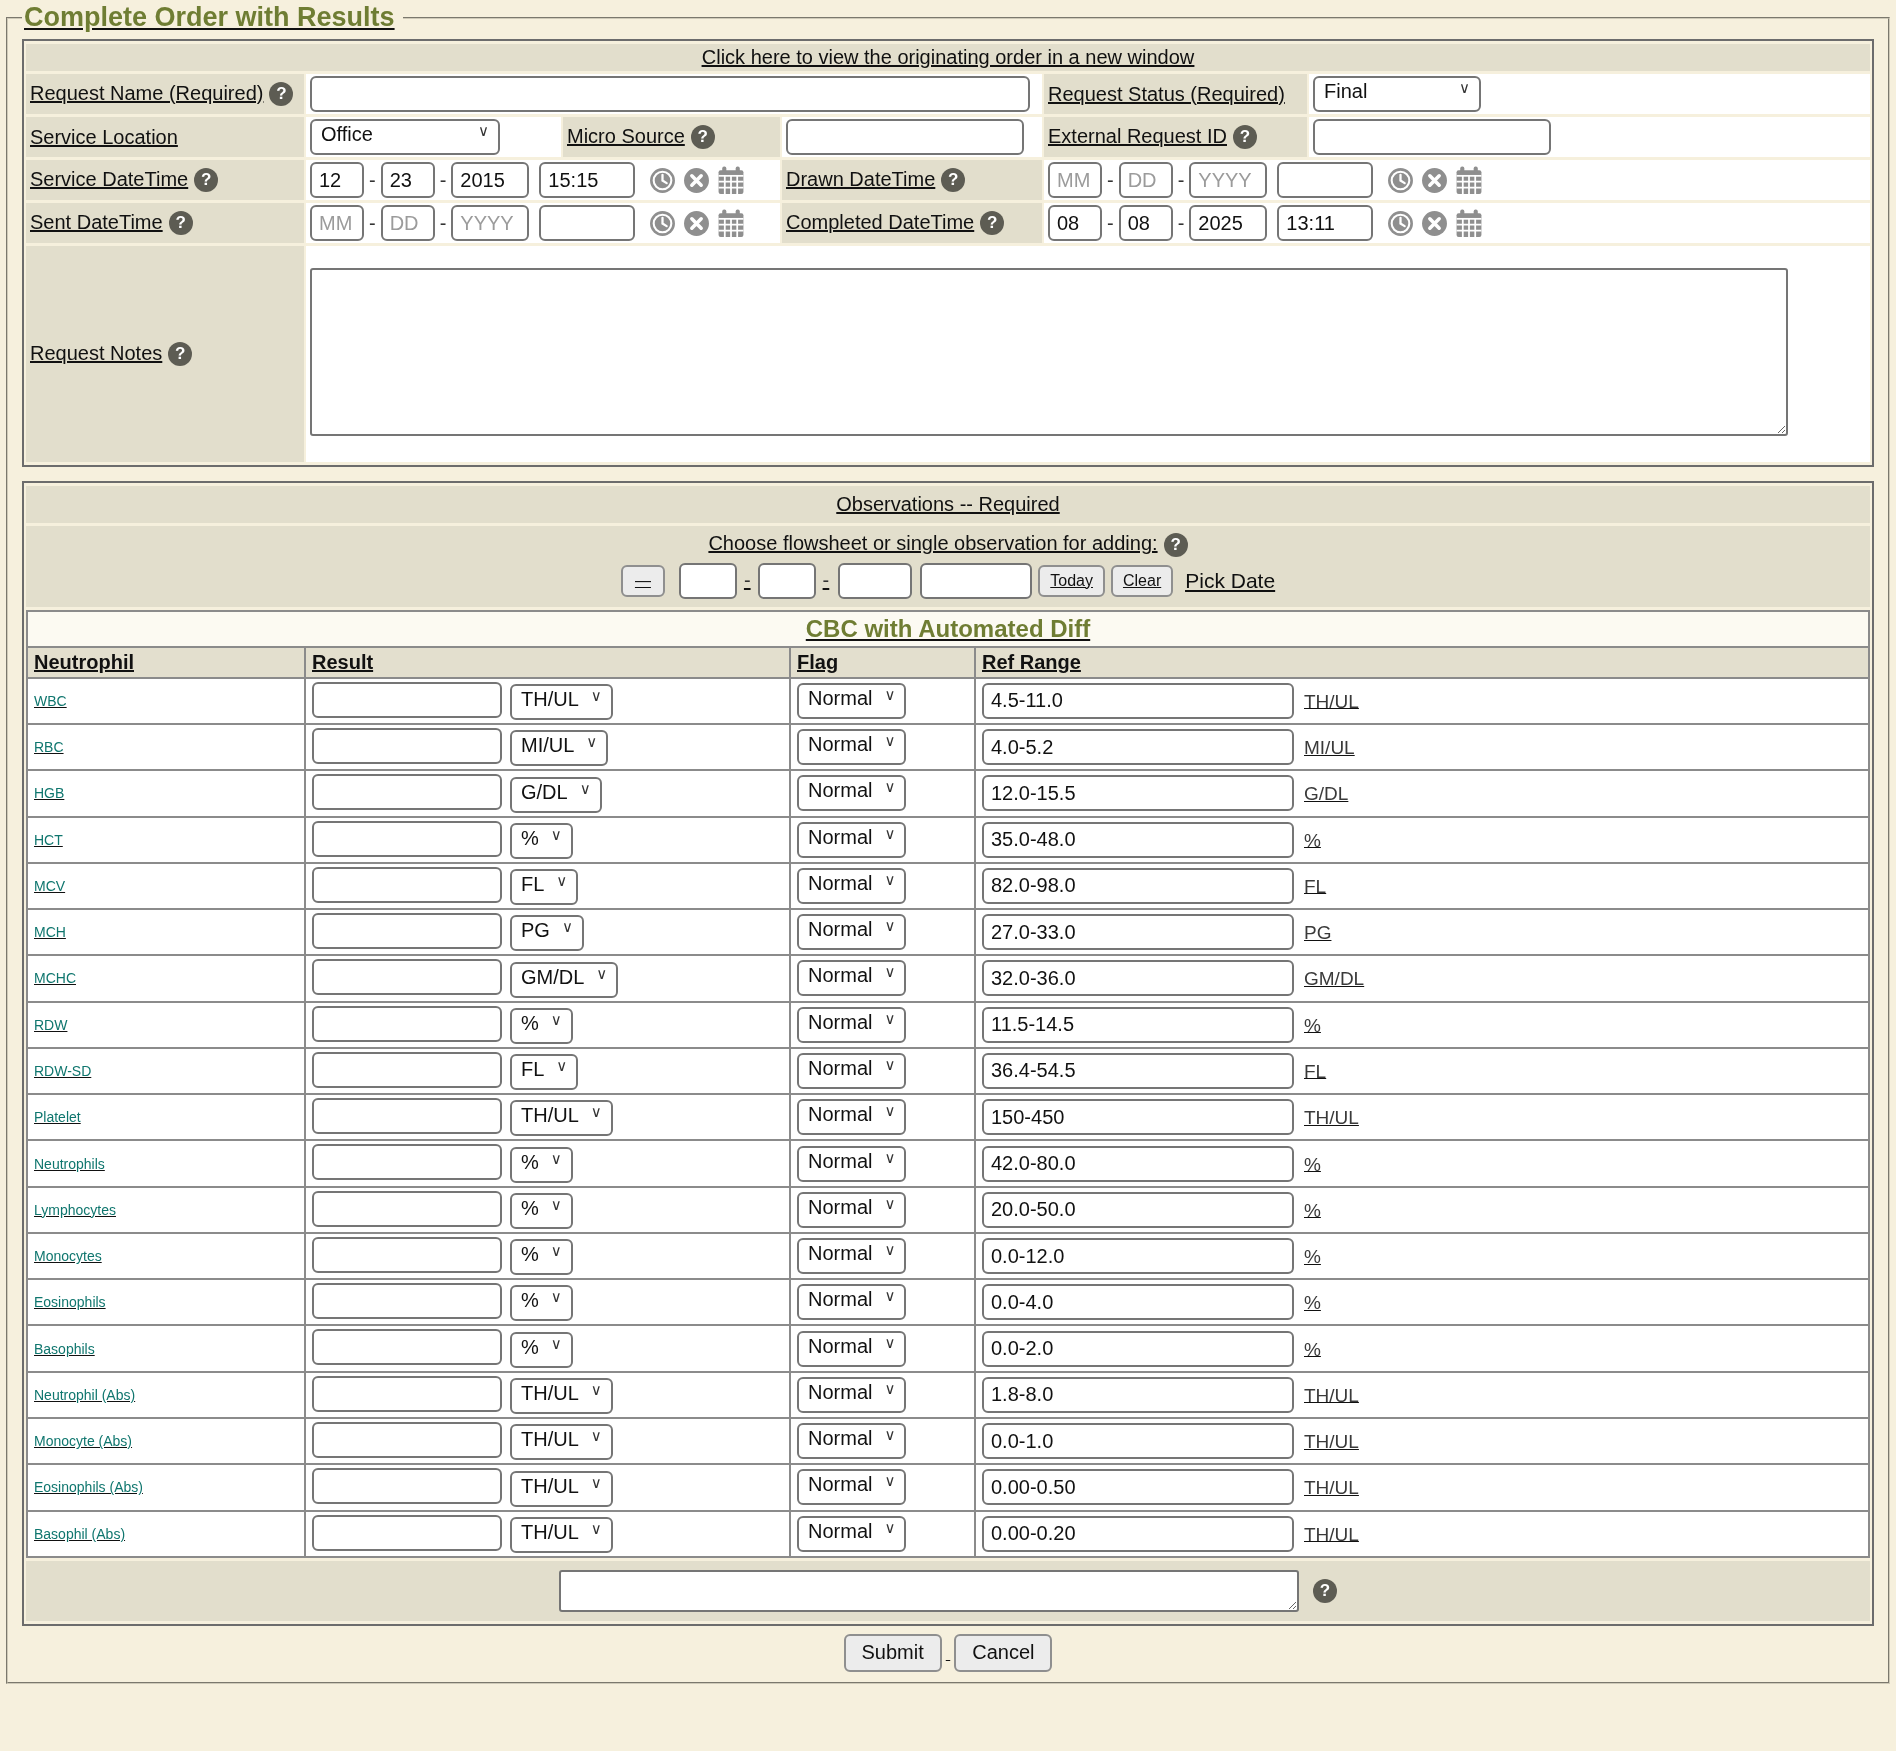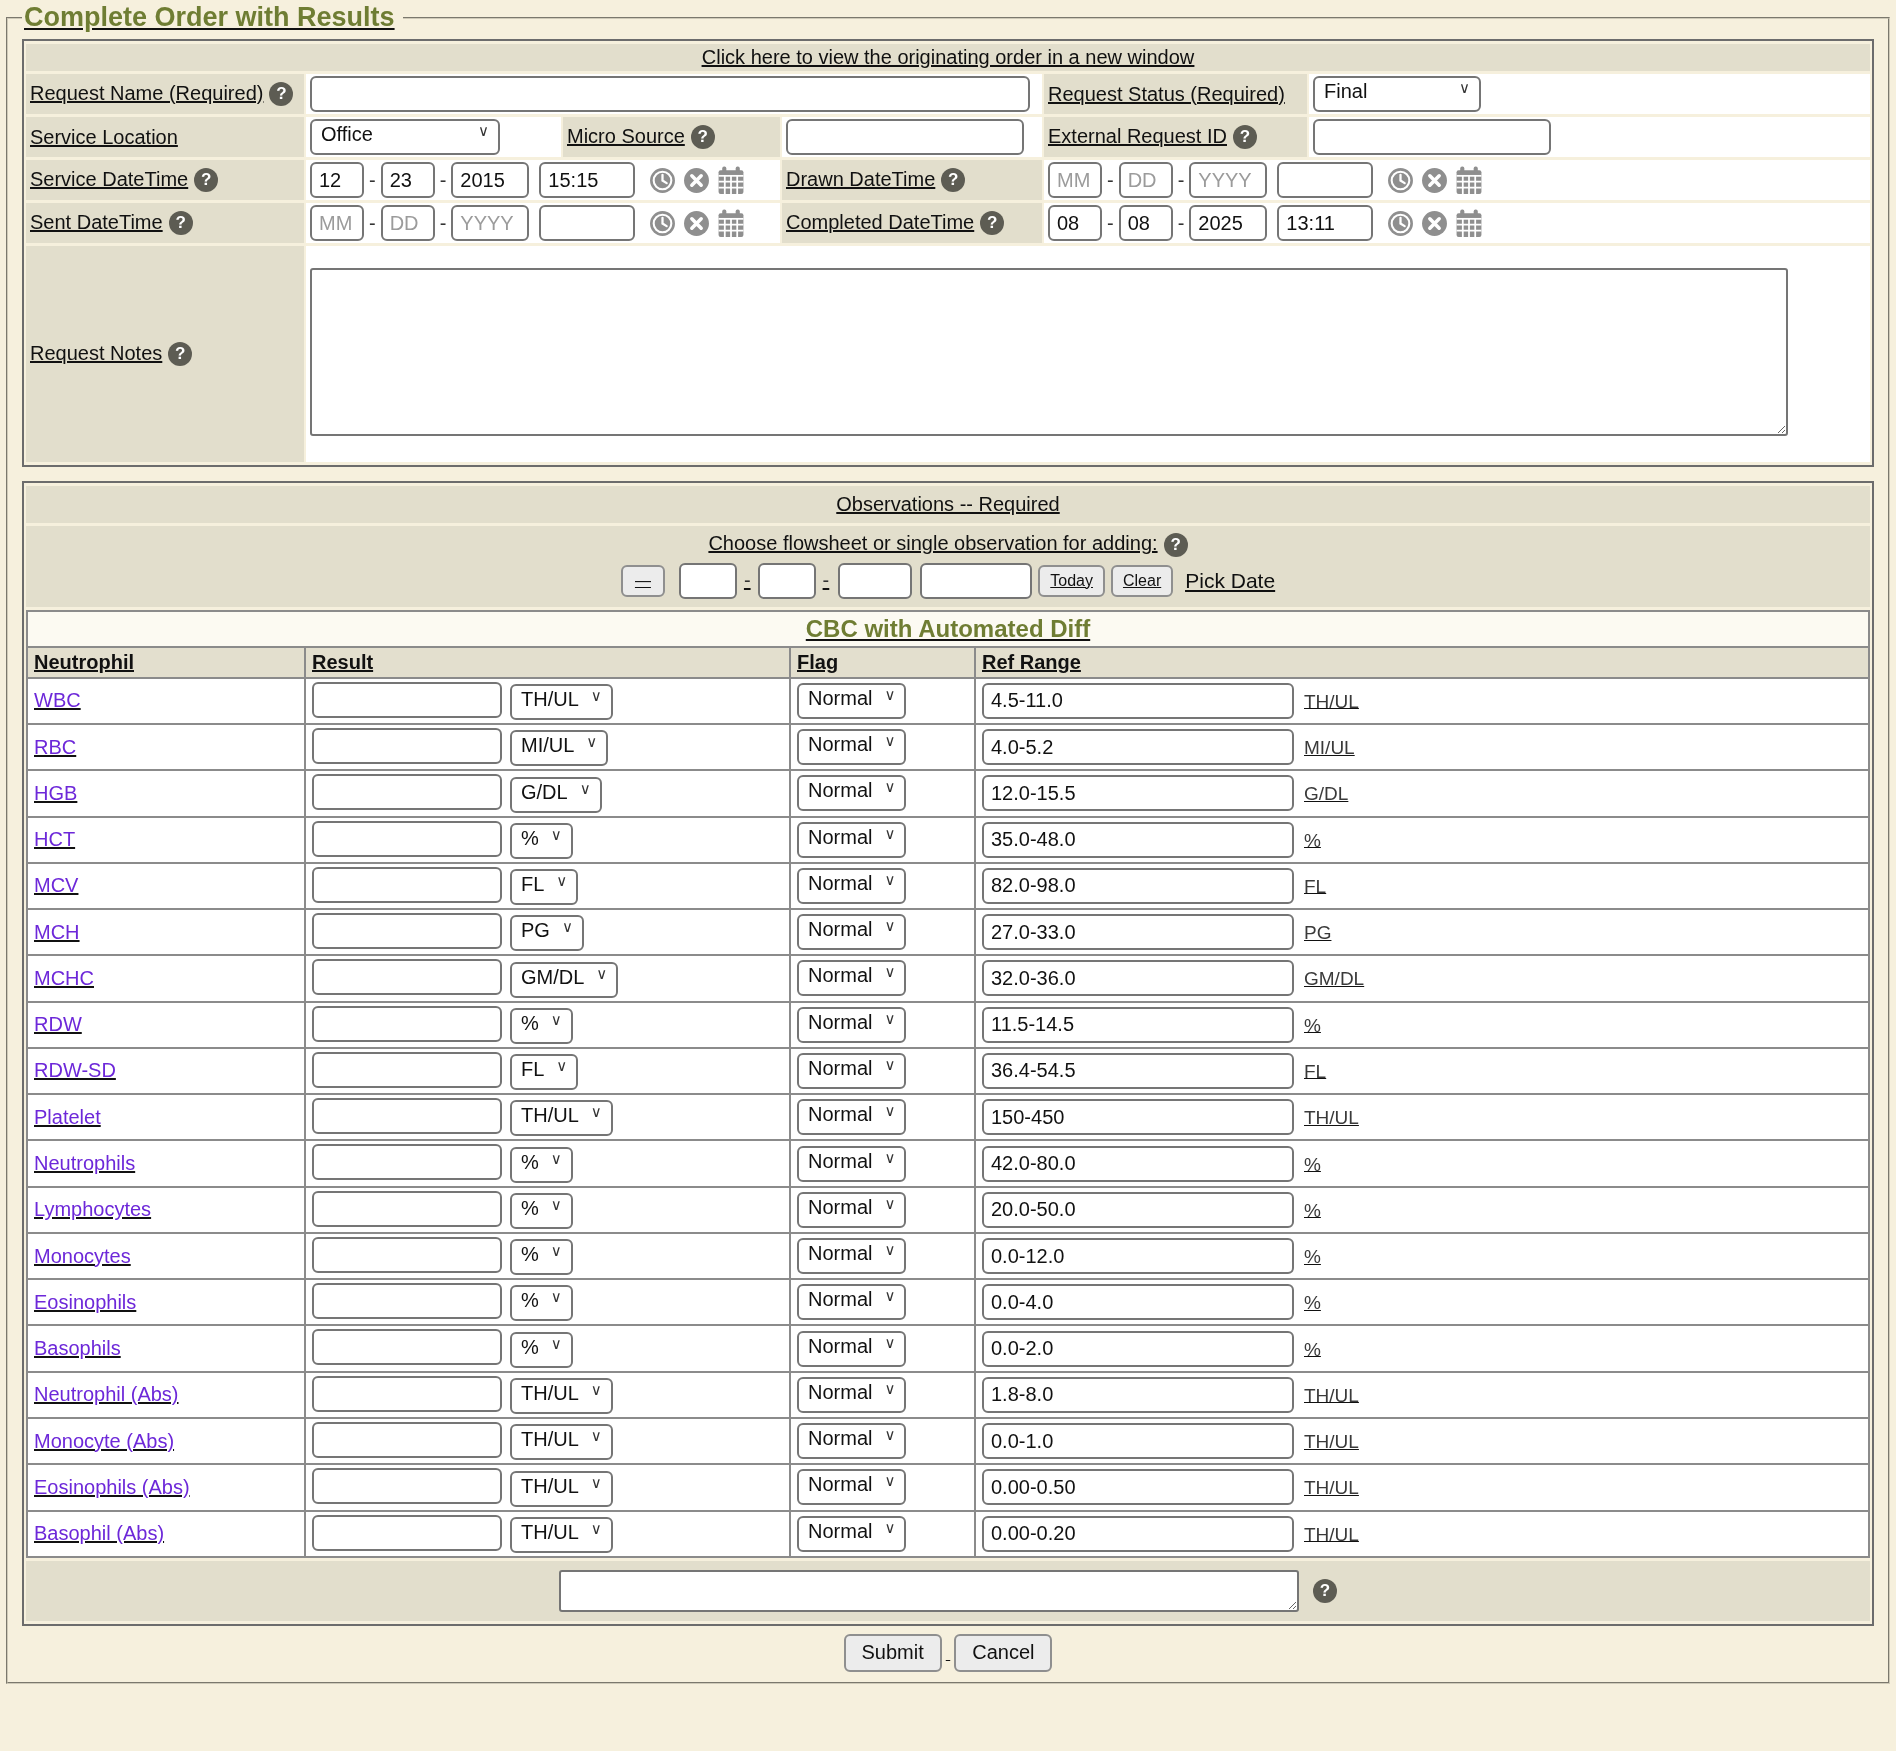--- a/index.html
+++ b/index.html
@@ -80,21 +80,21 @@
   
   td.cbcwrap{background:#fff;padding:0;}
   table.cbc{
     width:100%;border-collapse:collapse;border:2px solid #565656;table-layout:fixed;background:#fff;
   }
   table.cbc td,table.cbc th{border:2px solid #8b8b8b;padding:3px 6px;vertical-align:middle;}
   .cbc-title{
     text-align:center;color:#6F7D33;font-size:24px;font-weight:bold;background:#FCFAF2;padding:6px 0;
   }
   .cbc-colhead{background:#E3DFCE;font-weight:bold;font-size:20px;text-align:left;}
-  .c-obs{font-size:20px;color:#6d28d9;background:#fff;}
+  .c-obs{font-size:14px;color:#0f766e;background:#fff;}
   .res-inp{width:190px;margin-right:8px;}
   .ref-inp{width:312px;margin-right:10px;}
   .ref-unit{font-size:19px;color:#3a3a3a;}
   .flag-sel{min-width:108px;}
   
   td.bottomnote{background:#E2DECC;text-align:center;padding:9px 0;}
   .bottomnote textarea{width:740px;height:42px;vertical-align:middle;}
   .actions{text-align:center;margin-top:8px;}
   .actions .btn{margin:0 4px;}
   .notes-ta{width:1478px;height:168px;}

